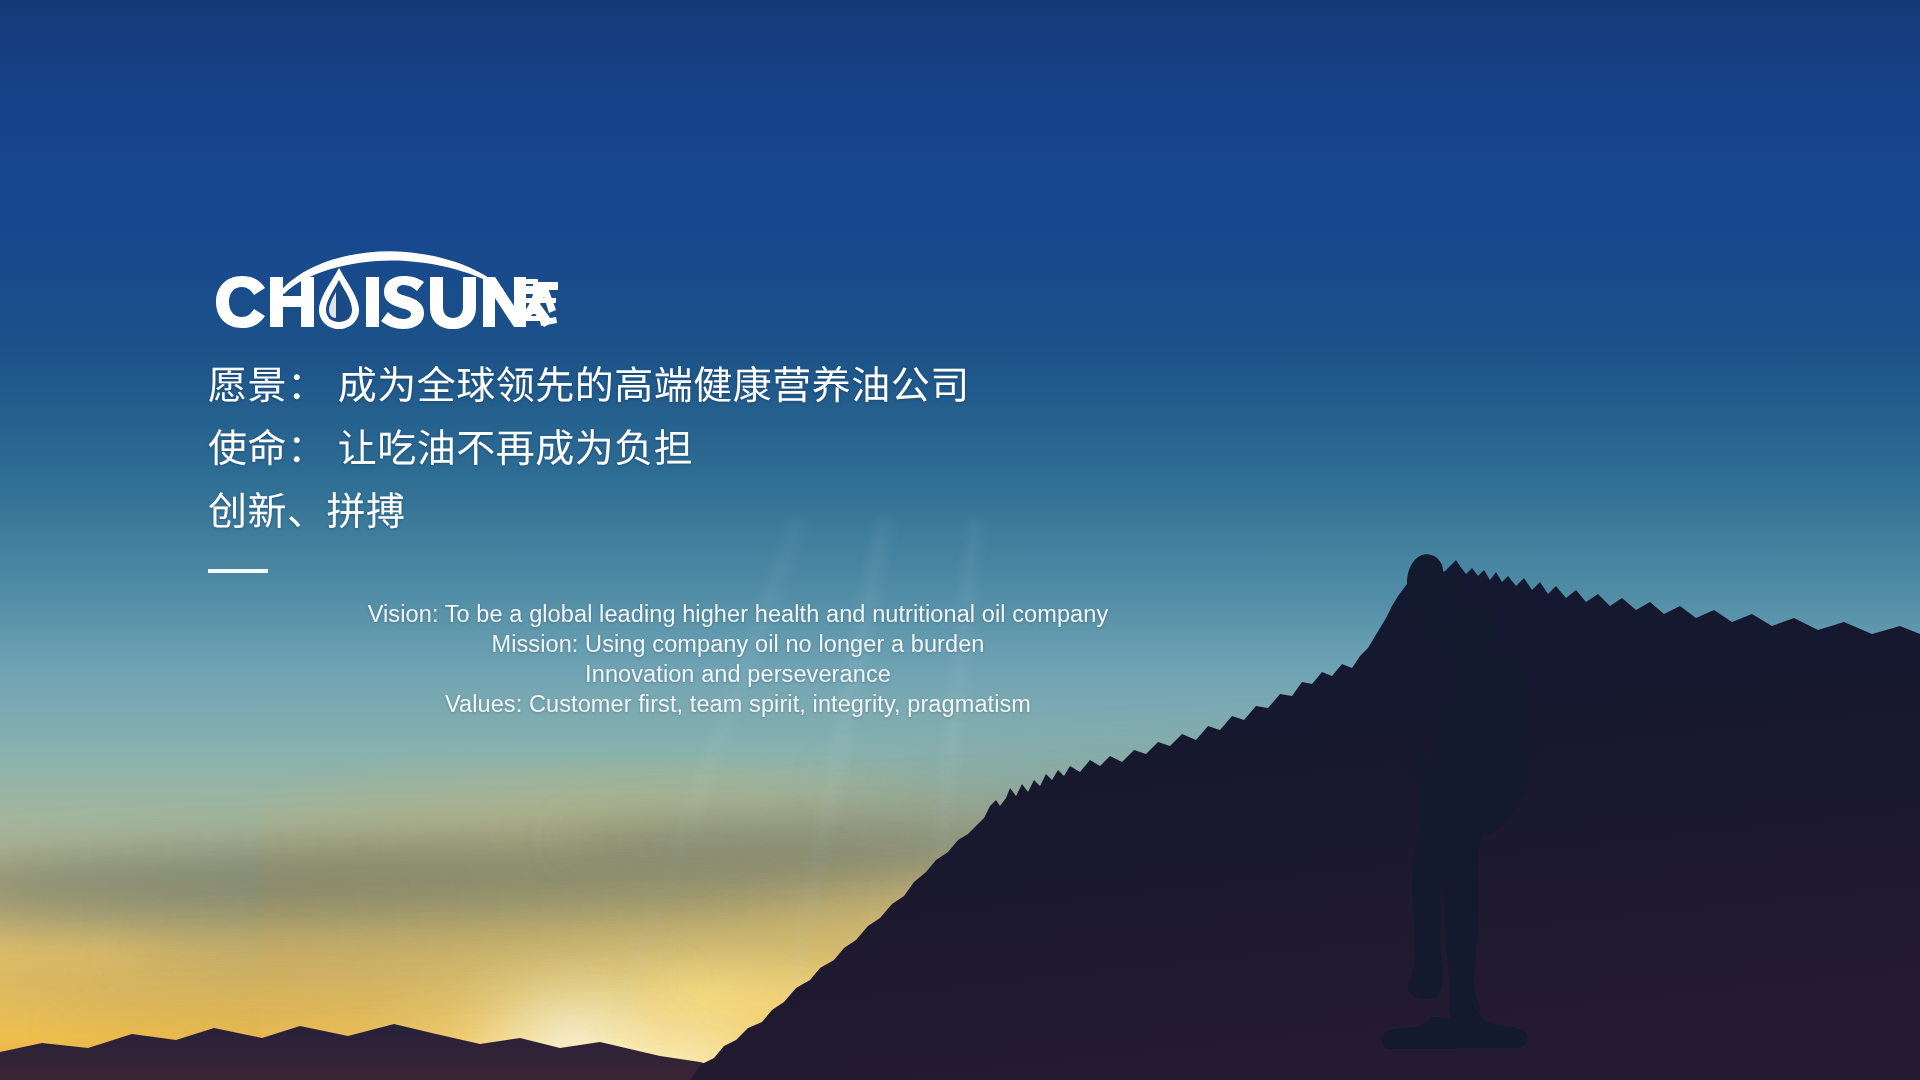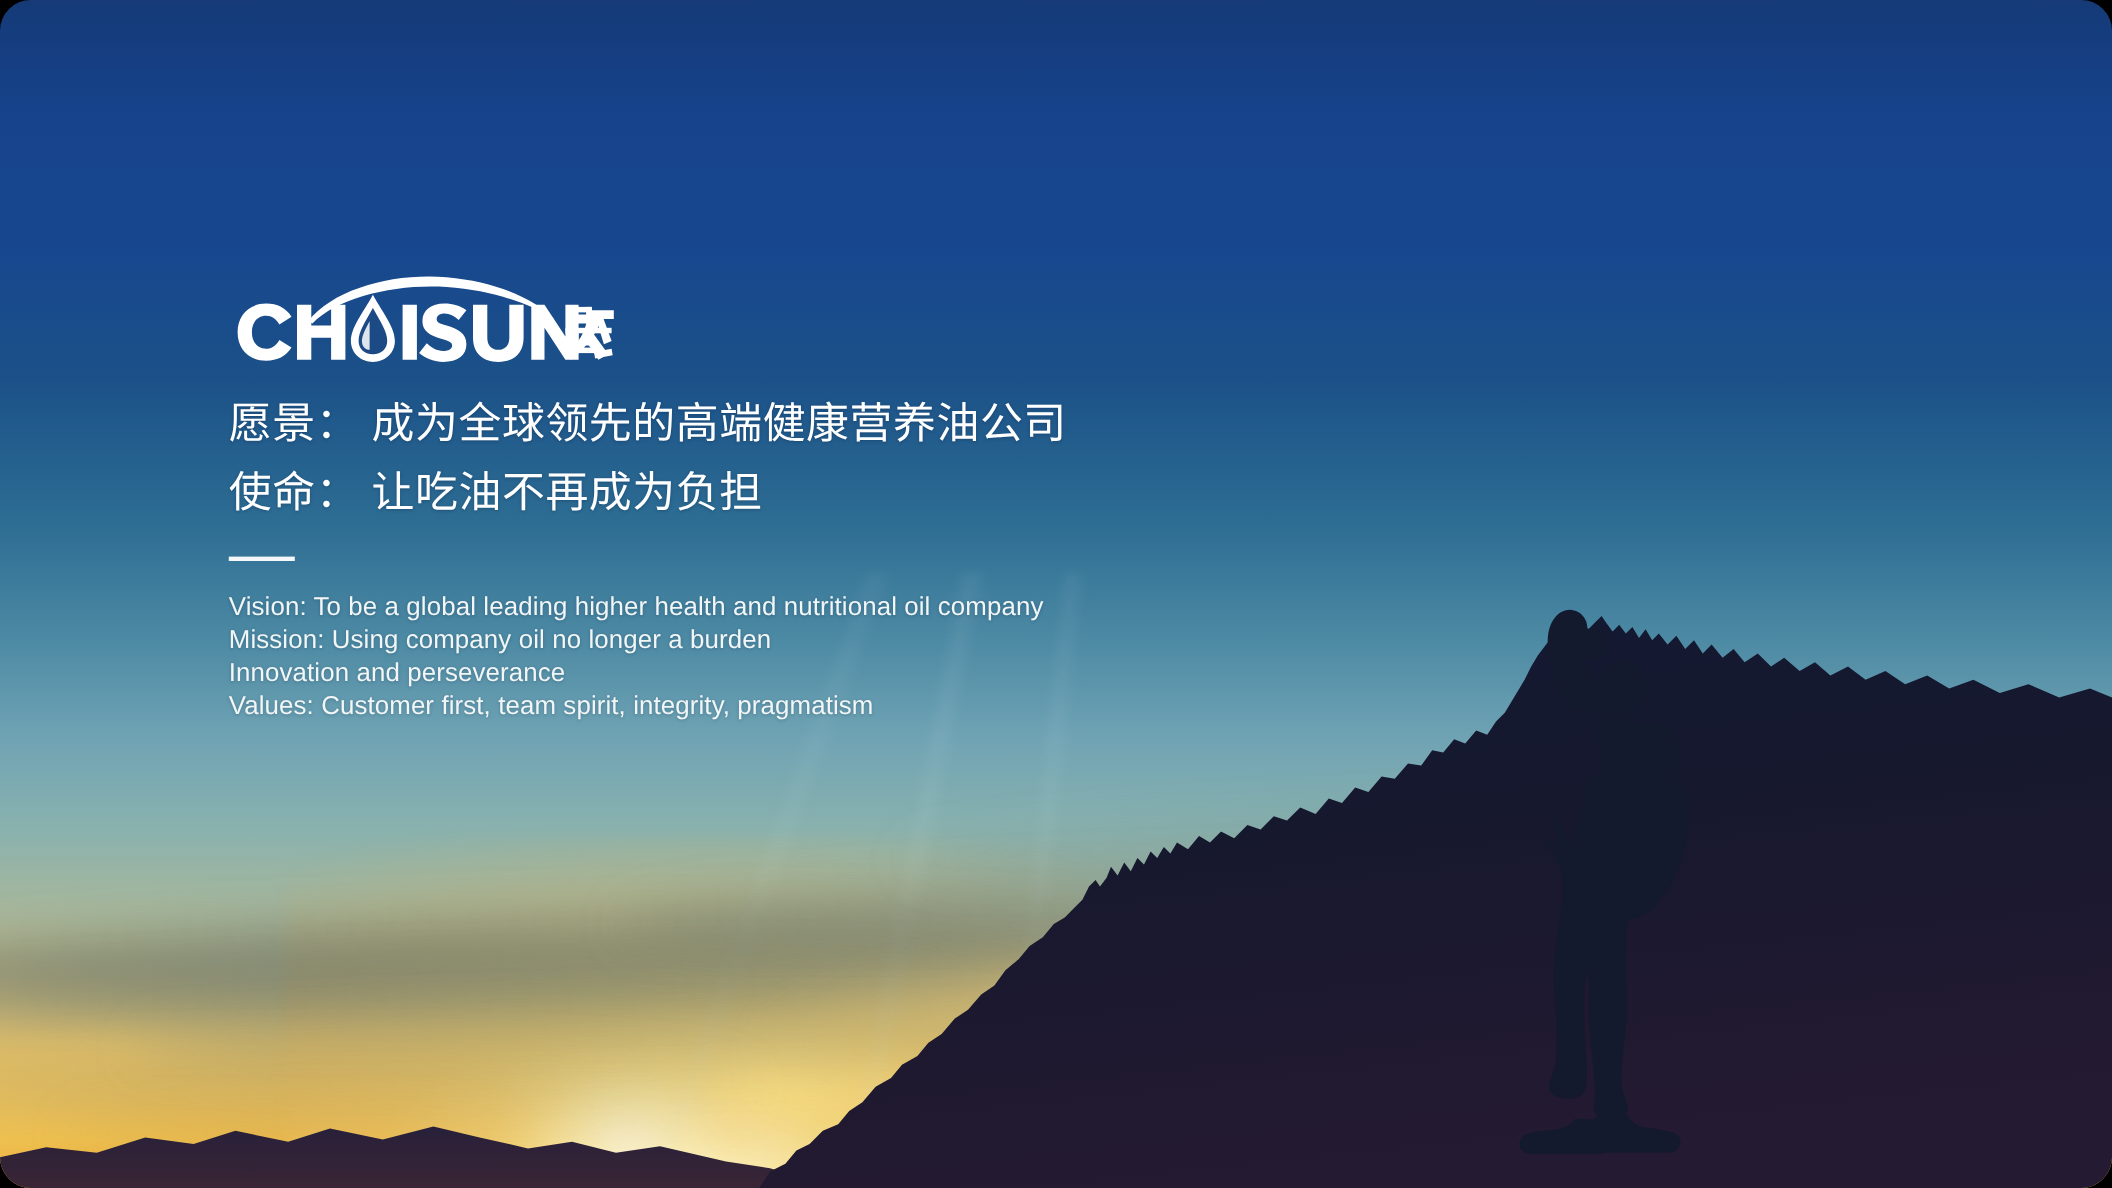--- a/index.html
+++ b/index.html
@@ -7,21 +7,20 @@
     margin: 0;
     padding: 0;
     background: #000;
   }
   #stage {
     position: relative;
     width: 1920px;
     height: 1080px;
     overflow: hidden;
     font-family: "Liberation Sans", "DejaVu Sans", sans-serif;
-    border-radius: 28px;
     -webkit-font-smoothing: antialiased;
   }
 
   
   .sky {
     position: absolute;
     inset: 0;
     background:
       linear-gradient(to bottom,
         #153a77 0%,
@@ -140,21 +139,21 @@
   }
 
   .en-block {
     color: #f2f6f6;
     font-size: 23.5px;
     line-height: 30px;
     font-weight: 400;
     letter-spacing: 0.1px;
     text-shadow: 0 1px 3px rgba(0,30,60,0.25);
   }
-  .en-line { white-space: pre; }
+  .en-line { white-space: pre; text-align: center; }
 </style>
 </head>
 <body>
 
 <div id="stage">
 
   <div class="sky"></div>
   <div class="sun-glow"></div>
   <div class="sun-core"></div>
   <div class="rays"></div>
@@ -405,20 +404,21 @@
         <path d="M20,27 L26,27 L26,38 L20,38 Z" fill="#ffffff"></path>
         <rect x="6" y="40" width="24" height="5" fill="#ffffff"></rect>
         <path d="M30,14 L36,12 L44,34 L37,37 Z" fill="#ffffff"></path>
         <path d="M28,44 L44,41 L45,47 L29,50 Z" fill="#ffffff"></path>
       </svg>
     </div>
 
     <div class="cn-block">
       <div class="cn-line">愿景： 成为全球领先的高端健康营养油公司</div>
       <div class="cn-line">使命： 让吃油不再成为负担</div>
+      <div class="cn-line">创新、拼搏</div>
     </div>
 
     <div class="divider"></div>
 
     <div class="en-block">
       <div class="en-line">Vision: To be a global leading higher health and nutritional oil company</div>
       <div class="en-line">Mission: Using company oil no longer a burden</div>
       <div class="en-line">Innovation and perseverance</div>
       <div class="en-line">Values: Customer first, team spirit, integrity, pragmatism</div>
     </div>

